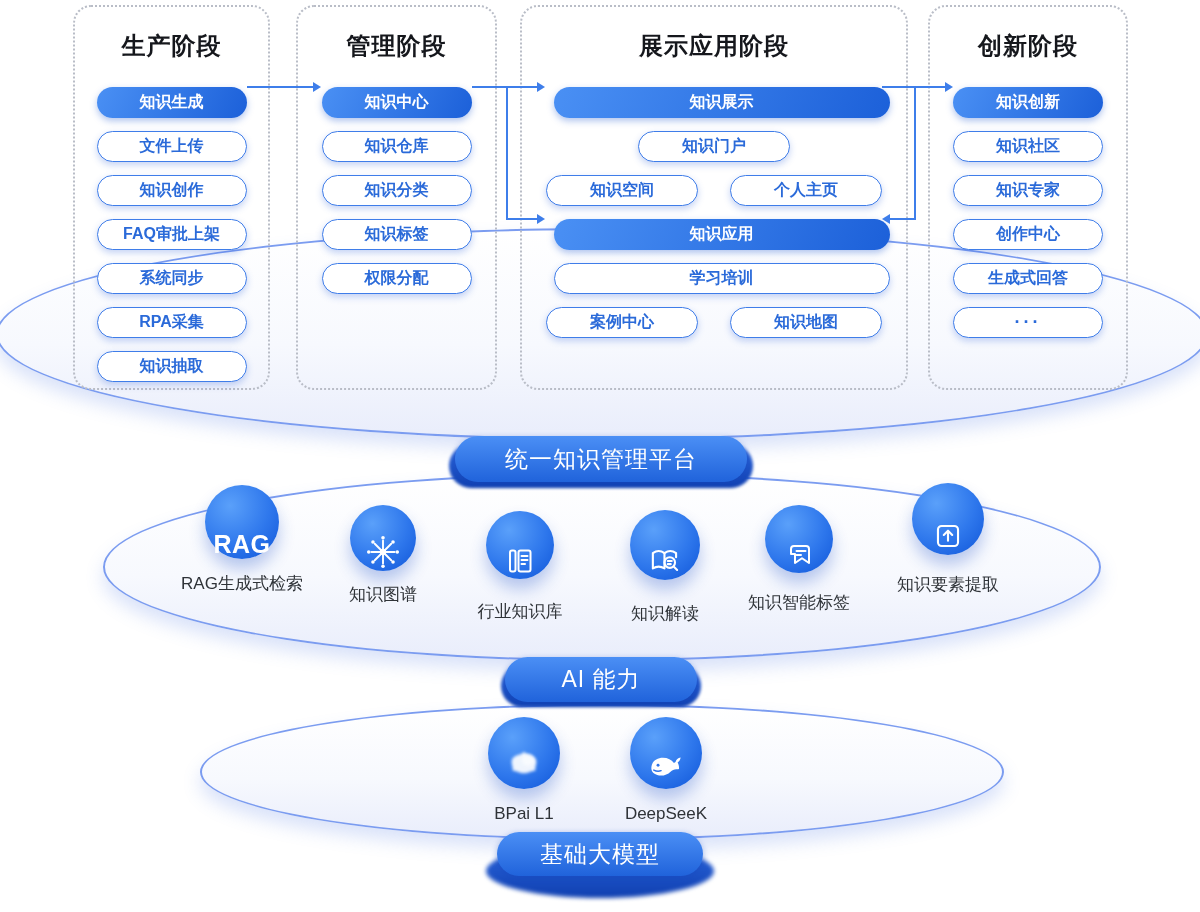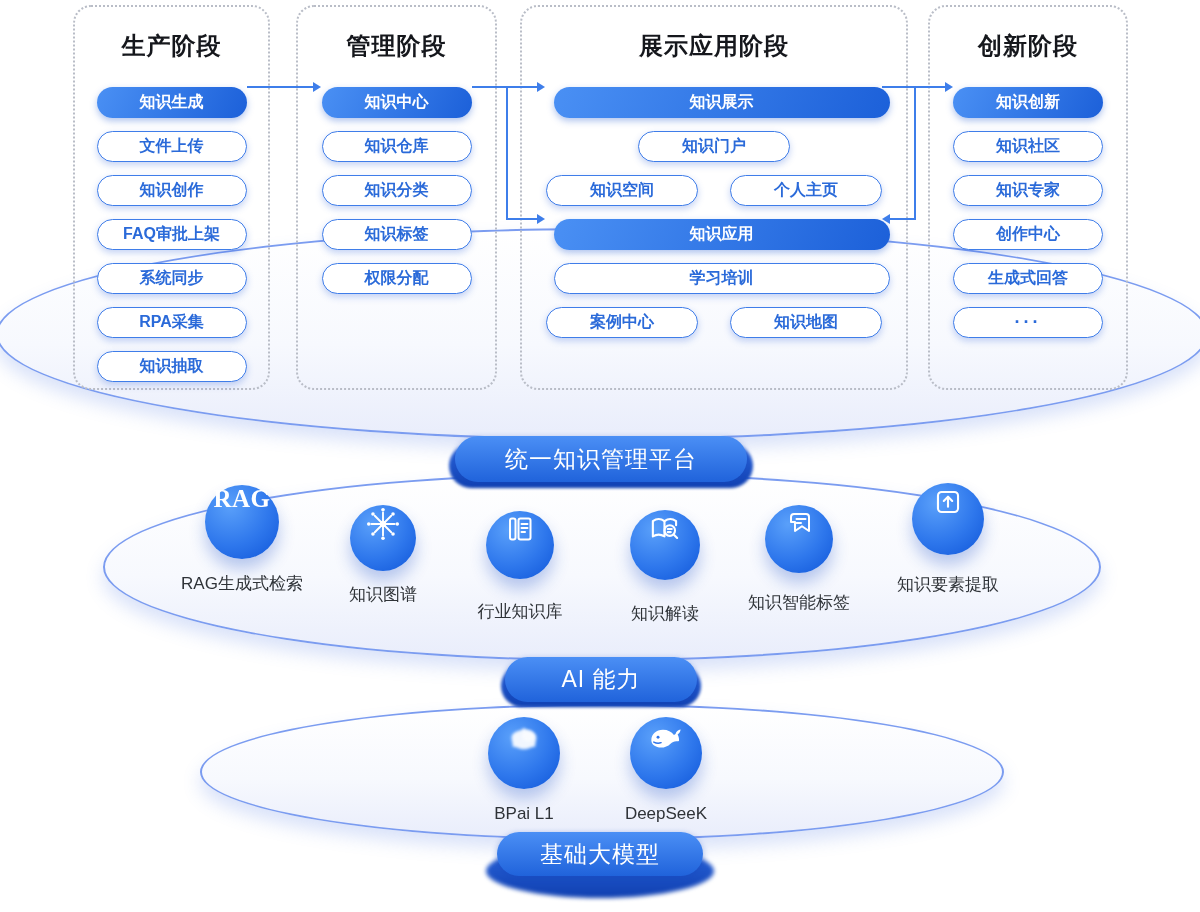--- a/index.html
+++ b/index.html
@@ -41,23 +41,23 @@
   .arr-r{position:absolute;width:0;height:0;border:5px solid transparent;border-right:0;border-left:8px solid var(--conn);z-index:3;}
   .arr-l{position:absolute;width:0;height:0;border:5px solid transparent;border-left:0;border-right:8px solid var(--conn);z-index:3;}
   
   .banner-shadow{position:absolute;border-radius:24px;z-index:3;
     background:linear-gradient(180deg,#2f6ae0 0%,#0f3fb0 100%);filter:blur(1.5px);}
   .banner{position:absolute;display:flex;align-items:center;justify-content:center;z-index:4;
     color:#fff;font-weight:normal;font-size:23px;border-radius:24px;letter-spacing:1px;
     background:linear-gradient(180deg,#4b8ff5 0%,#2063db 100%);
     box-shadow:0 2px 6px rgba(20,70,190,0.4);}
   
-  .icon-circle{position:absolute;border-radius:50%;z-index:4;display:flex;align-items:flex-start;justify-content:center;
+  .icon-circle{position:absolute;border-radius:50%;z-index:4;display:flex;align-items:flex-end;justify-content:center;
     background:radial-gradient(circle at 34% 28%,#5aa0fa 0%,#2e77ec 55%,#0f55d8 100%);
-    box-shadow:0 10px 16px rgba(30,80,200,0.30);font-family:Liberation Serif, serif;}
+    box-shadow:0 10px 16px rgba(30,80,200,0.30);}
   .rag-text{color:#fff;font-size:25px;font-weight:600;letter-spacing:0.5px;}
   .cap-label{position:absolute;transform:translateX(-50%);font-size:17px;color:#2f3338;white-space:nowrap;z-index:4;}
   svg.glyph{display:block;}
 </style>
 </head>
 <body>
 
 <div class="canvas">
 
   <div class="stage-ellipse" id="ellipse-top"></div>

